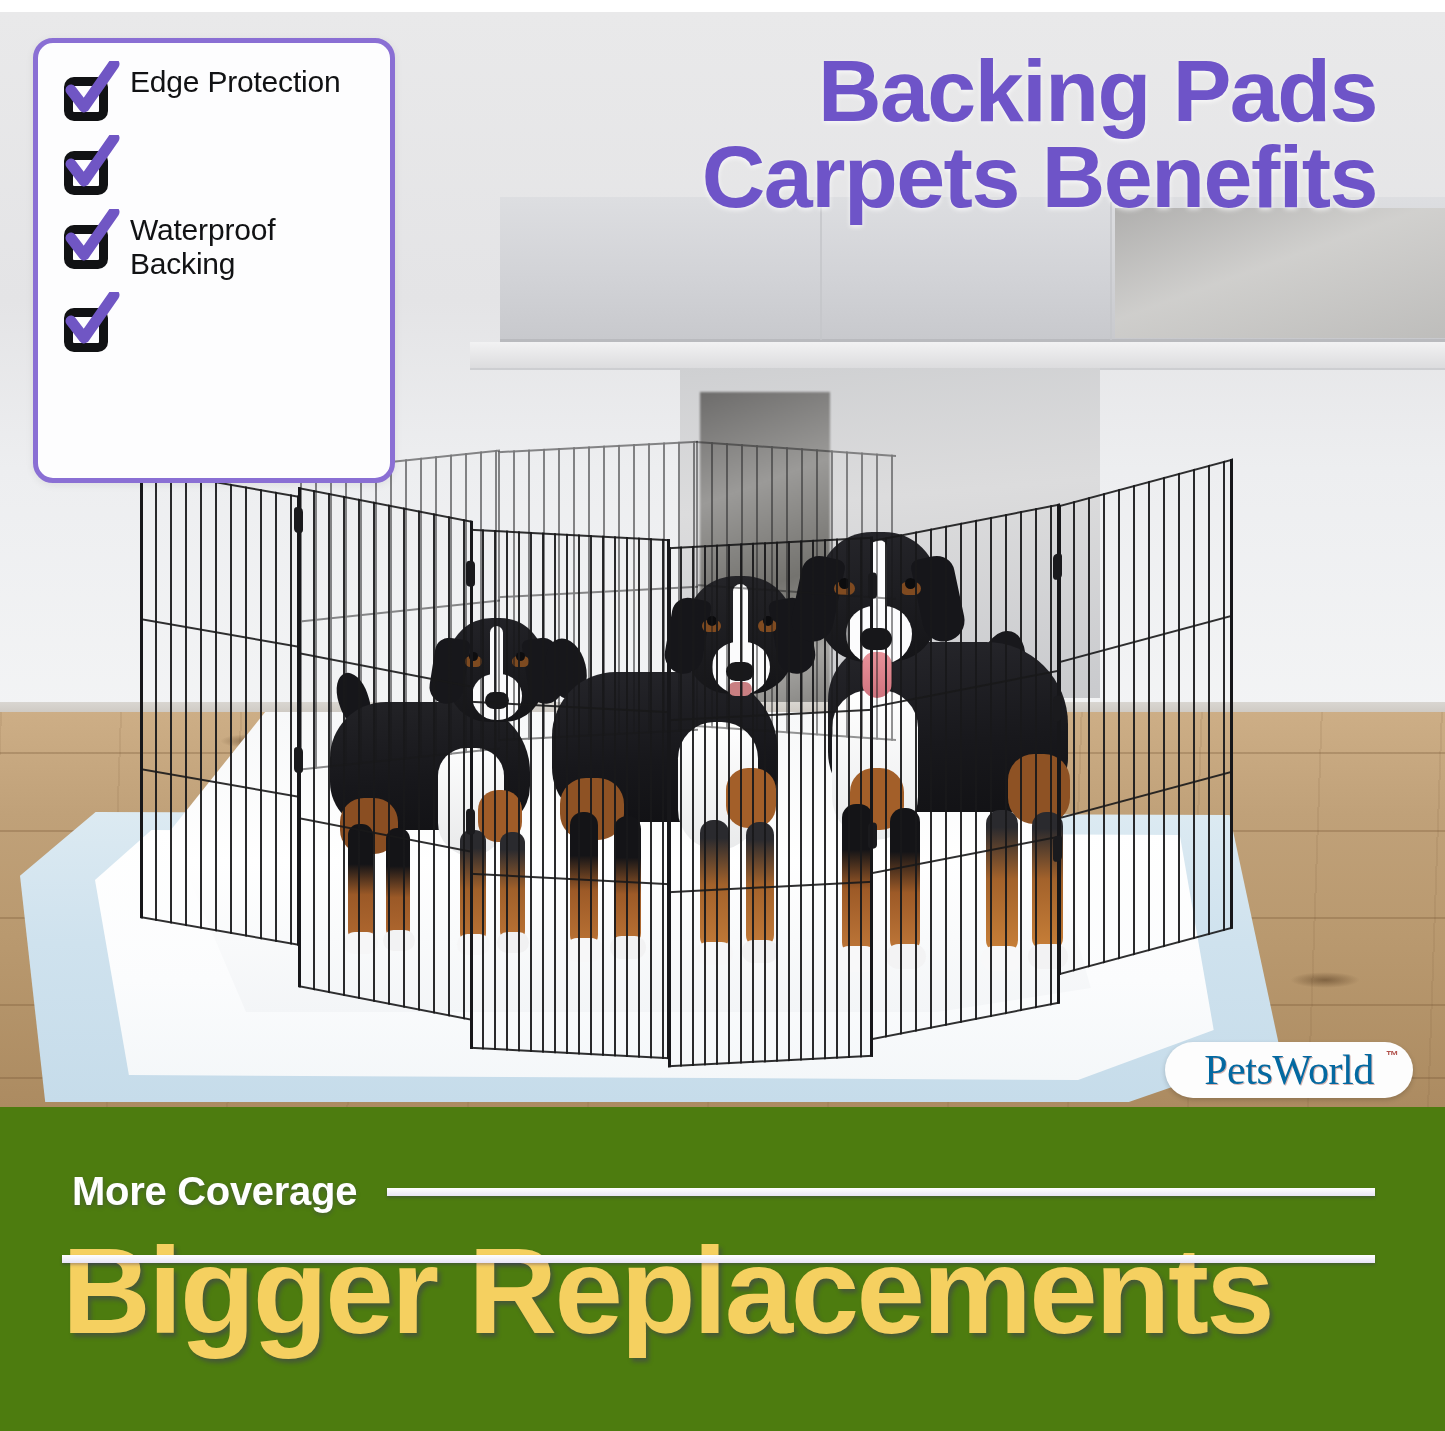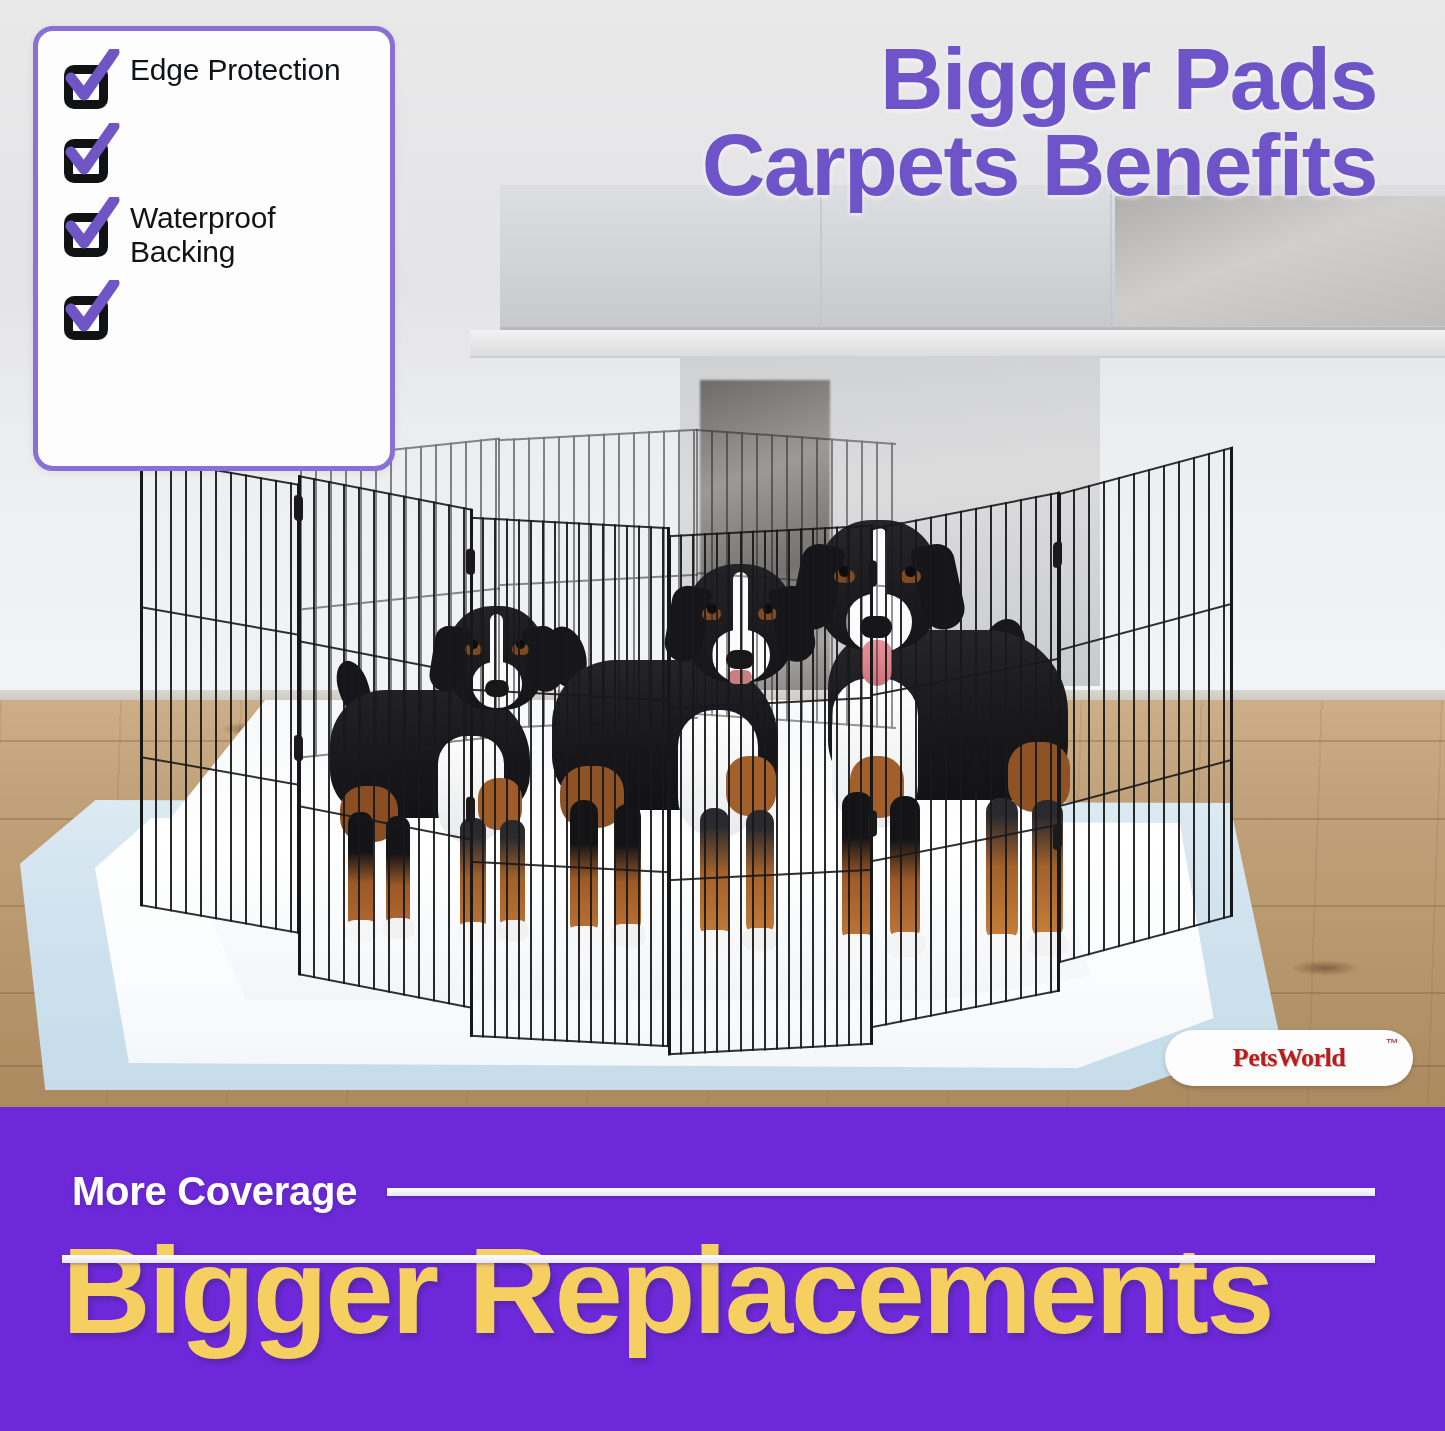--- a/index.html
+++ b/index.html
@@ -5,21 +5,21 @@
   * { margin:0; padding:0; box-sizing:border-box; }
   html,body { width:1445px; height:1431px; }
   body {
     font-family:"Liberation Sans", sans-serif;
     background:#ffffff;
     overflow:hidden;
   }
   #stage { position:relative; width:1445px; height:1431px; overflow:hidden; }
 
   
-  .scene { position:absolute; left:0; top:0; width:1445px; height:1107px; overflow:hidden; }
+  .scene { position:absolute; left:0; top:12px; width:1445px; height:1107px; overflow:hidden; }
 
   
   .bg-wall {
     position:absolute; left:0; top:0; width:1445px; height:760px;
     background:linear-gradient(180deg,#e9e9ea 0%,#e4e4e6 38%,#edeef0 60%,#f4f5f6 100%);
   }
   .bg-upper-cab {
     position:absolute; left:500px; top:185px; width:945px; height:145px;
     background:linear-gradient(180deg,#dddee1 0%,#d2d3d7 55%,#c8c9cd 100%);
     border-bottom:3px solid #b9babe;
@@ -147,31 +147,31 @@
 
   
   .logo {
     position:absolute; left:1165px; top:1030px; width:248px; height:56px;
     background:#fdfdfd; border-radius:28px;
     display:flex; align-items:center; justify-content:center;
     box-shadow:0 2px 5px rgba(0,0,0,.18);
   }
   .logo-text {
     font-family:"Liberation Serif", serif;
-    font-size:26px; font-weight:700; color:#b91c1c; letter-spacing:-.5px;
+    font-size:42px; font-weight:400; color:#0369a1; letter-spacing:-.5px;
     text-shadow:1px 1px 0 rgba(140,40,30,.35);
   }
   .logo-tm {
     position:absolute; right:14px; top:6px; font-size:13px; color:#b0504a; font-weight:700;
   }
 
   
   .banner {
     position:absolute; left:0; top:1107px; width:1445px; height:324px;
-    background:#6d28d9;
+    background:#4d7c0f;
   }
   .ban-row1 { position:absolute; left:72px; top:62px; display:flex; align-items:center; width:1303px; }
   .ban-sub {
     font-size:40px; font-weight:700; color:#ffffff; letter-spacing:-.3px; white-space:nowrap;
     text-shadow:0 2px 4px rgba(60,40,120,.35);
   }
   .rule {
     height:8px; background:linear-gradient(180deg,#ffffff,#e8e4f6);
     box-shadow:0 2px 3px rgba(50,30,110,.3);
   }
@@ -423,21 +423,21 @@
           <div class="box"></div>
           <svg class="tick" viewBox="0 0 58 58" fill="none" aria-hidden="true">
             <path d="M9 29 L22 46 L52 3" stroke="#7056C4" stroke-width="11" stroke-linecap="round" stroke-linejoin="round"></path>
           </svg>
         </div>
       </div>
 
     </div>
 
     <div class="headline">
-      <span>Bigger Pads</span>
+      <span>Backing Pads</span>
       <span class="l2">Carpets Benefits</span>
     </div>
 
     <div class="logo">
       <span class="logo-text">PetsWorld</span>
       <span class="logo-tm">™</span>
     </div>
 
   </div>
 

